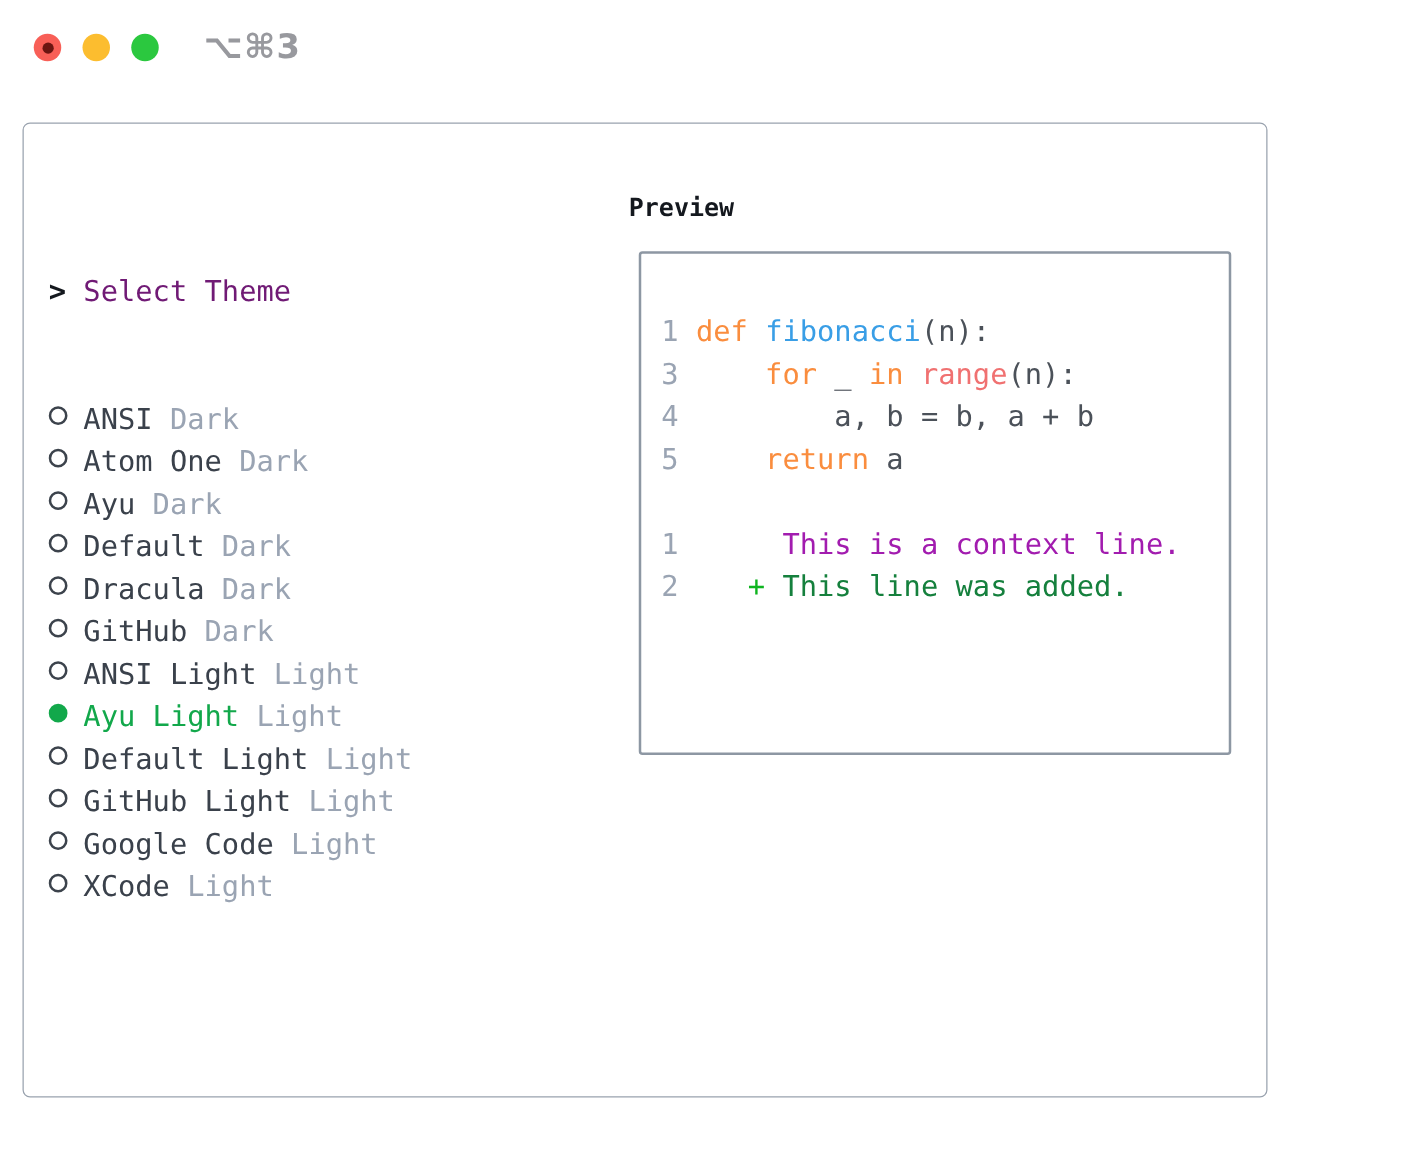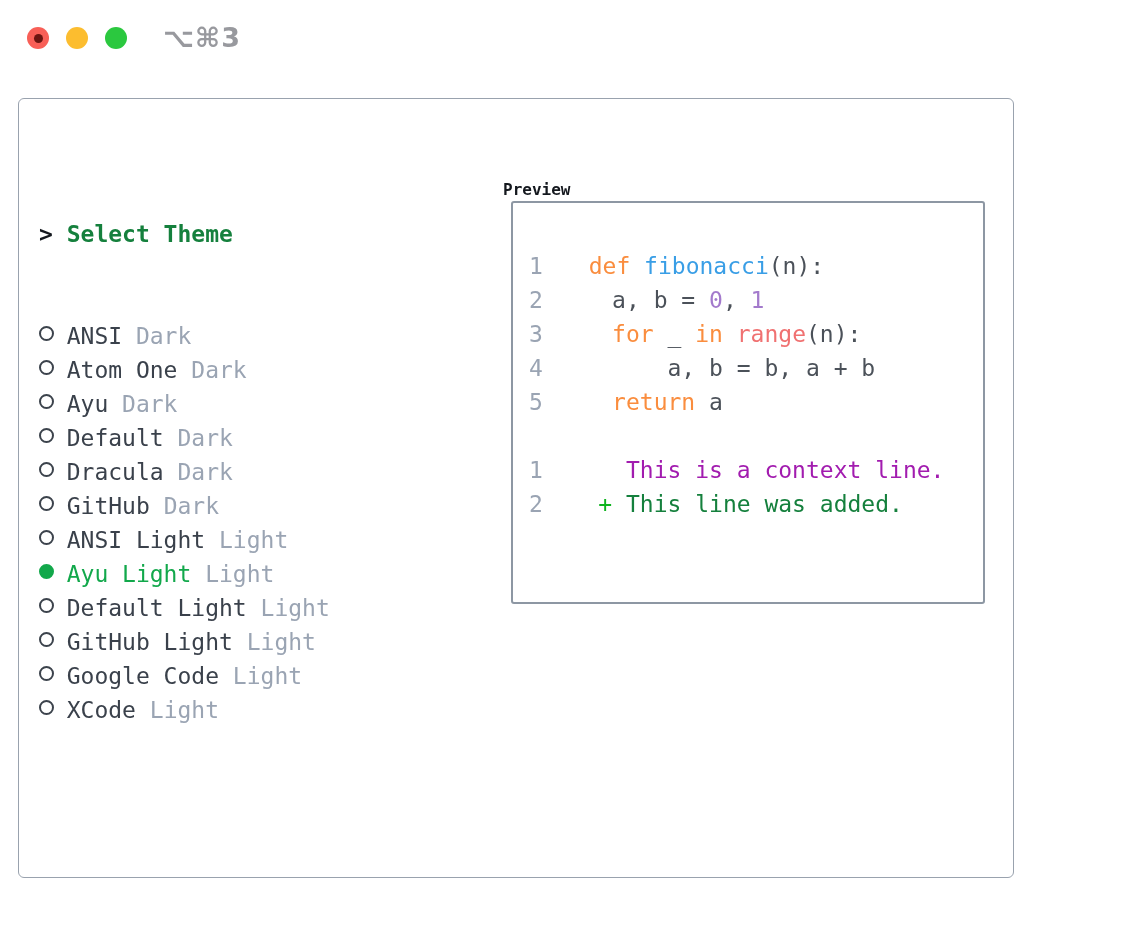--- a/index.html
+++ b/index.html
@@ -89,34 +89,33 @@
     height: 11px;
     border: 2px solid #3c434c;
     border-radius: 50%;
     margin-bottom: 3px;
     background: transparent;
   }
   .dot.filled {
     border-color: #12a84b;
     background: #12a84b;
   }
-  .title-text { font-weight: bold; color: #15803d; }
+  .title-text { font-weight: normal; color: #701a75; }
   .section-title { color: #191d24; }
   .badge { margin-left: 1ch; }
   .spacer { height: 34px; }
   
   .preview-title {
     position: absolute;
     left: 484px;
     top: 50px;
-    font-size: 16px;
+    font-size: 20px;
     line-height: 34px;
     font-weight: bold;
     color: #14181e;
-    margin-top: 24px;
   }
   .preview-box {
     position: absolute;
     left: 492px;
     top: 102px;
     width: 474px;
     height: 403px;
     border: 2px solid #8d97a3;
     border-radius: 3px;
     box-sizing: border-box;
@@ -154,22 +153,21 @@
       <div class="spacer"></div>
       
       
       
     </div>
 
     <div class="preview-title">Preview</div>
 
     <div class="preview-box">
       <div class="code" id="code-area">
-          <div class="cline"><span class="lineno" style="color: rgb(154, 164, 179);">1 </span><span class="tok" style="color: rgb(250, 141, 62); margin-left: 32px;">def</span><span class="tok" style="color: rgb(75, 81, 89);"> </span><span class="tok" style="color: rgb(57, 158, 230);">fibonacci</span><span class="tok" style="color: rgb(75, 81, 89);">(n):</span></div>
-          <div class="cline"><span class="lineno" style="color: rgb(154, 164, 179);">2 </span><span class="tok" style="color: rgb(75, 81, 89);">    a, b = </span><span class="tok" style="color: rgb(163, 122, 204);">0</span><span class="tok" style="color: rgb(75, 81, 89);">, </span><span class="tok" style="color: rgb(163, 122, 204);">1</span></div>
+          <div class="cline"><span class="lineno" style="color: rgb(154, 164, 179);">1 </span><span class="tok" style="color: rgb(250, 141, 62);">def</span><span class="tok" style="color: rgb(75, 81, 89);"> </span><span class="tok" style="color: rgb(57, 158, 230);">fibonacci</span><span class="tok" style="color: rgb(75, 81, 89);">(n):</span></div>
           <div class="cline"><span class="lineno" style="color: rgb(154, 164, 179);">3 </span><span class="tok" style="color: rgb(75, 81, 89);">    </span><span class="tok" style="color: rgb(250, 141, 62);">for</span><span class="tok" style="color: rgb(75, 81, 89);"> _ </span><span class="tok" style="color: rgb(250, 141, 62);">in</span><span class="tok" style="color: rgb(75, 81, 89);"> </span><span class="tok" style="color: rgb(240, 113, 113);">range</span><span class="tok" style="color: rgb(75, 81, 89);">(n):</span></div>
           <div class="cline"><span class="lineno" style="color: rgb(154, 164, 179);">4 </span><span class="tok" style="color: rgb(75, 81, 89); text-align: right;">        a, b = b, a + b</span></div>
           <div class="cline"><span class="lineno" style="color: rgb(154, 164, 179);">5 </span><span class="tok" style="color: rgb(75, 81, 89);">    </span><span class="tok" style="color: rgb(250, 141, 62);">return</span><span class="tok" style="color: rgb(75, 81, 89);"> a</span></div>
           <div class="cline"> </div>
           <div class="cline"><span class="lineno" style="color: rgb(154, 164, 179);">1    </span><span class="diffmark" style="color: rgb(143, 153, 165);">  </span><span class="difftext" style="color: #a21caf;">This is a context line.</span></div>
           <div class="cline"><span class="lineno" style="color: rgb(154, 164, 179);">2    </span><span class="diffmark" style="color: rgb(14, 180, 31);">+ </span><span class="difftext" style="color: #15803d;">This line was added.</span></div>
         </div>
     </div>
 
   </div>

